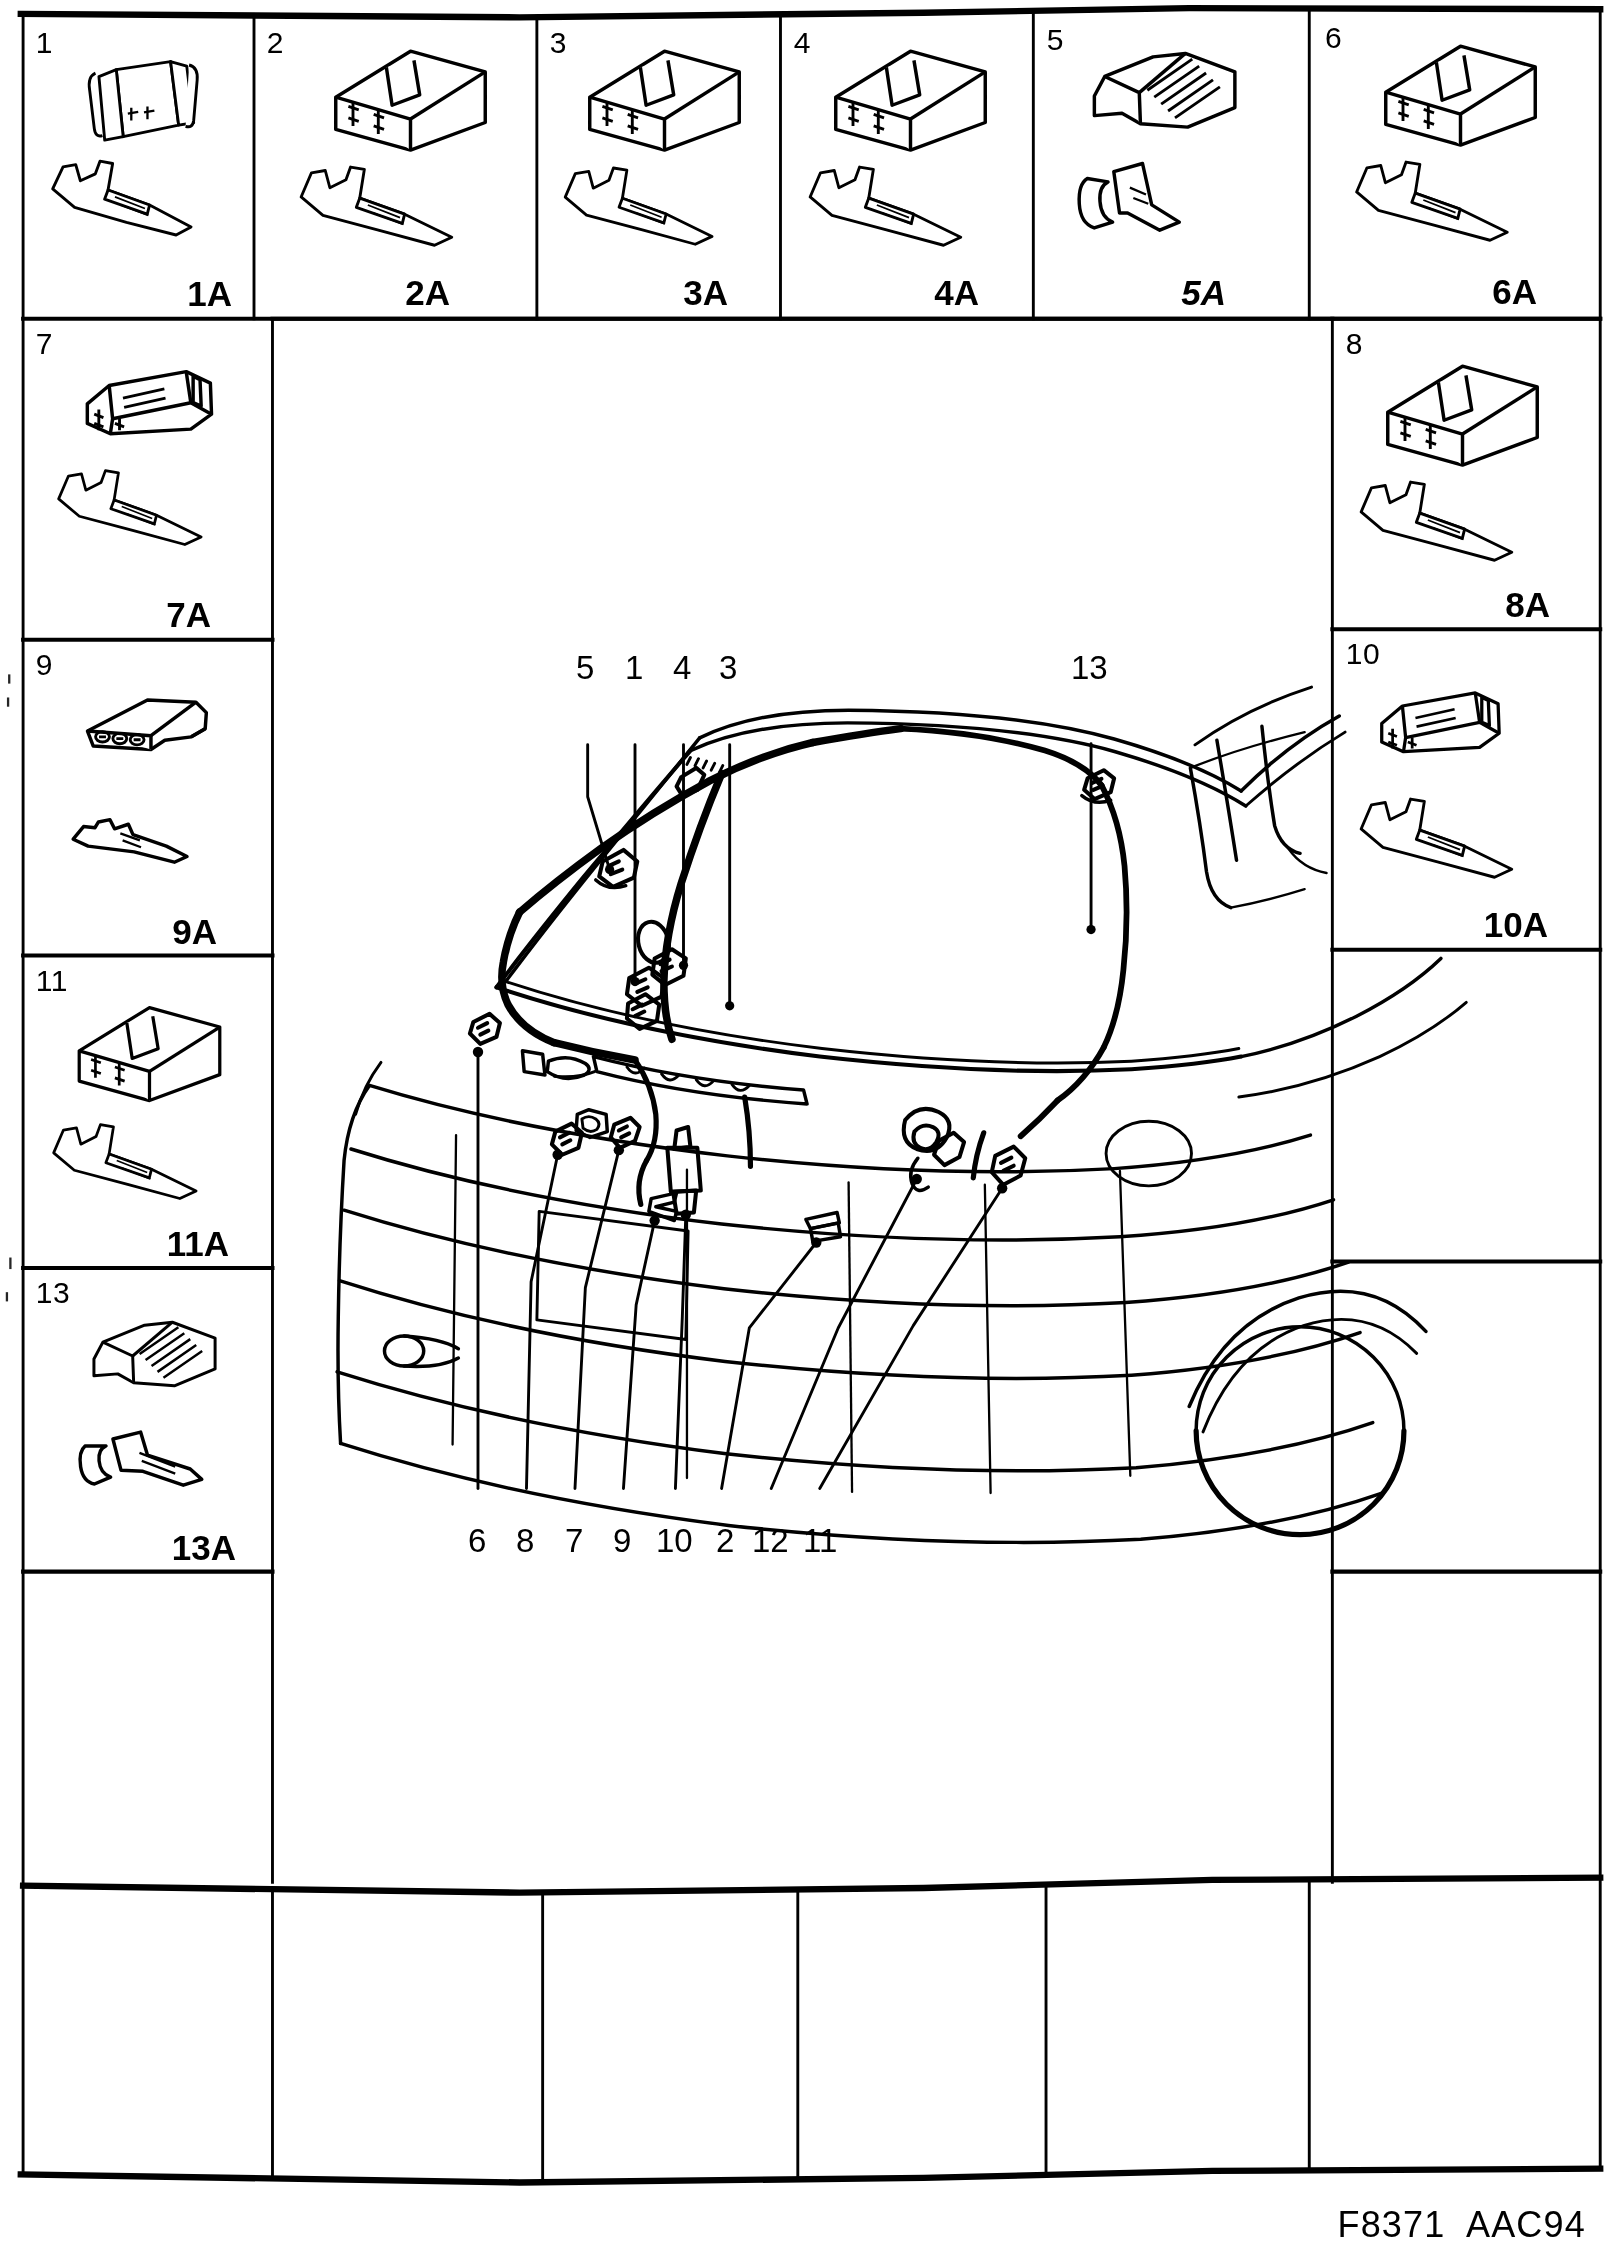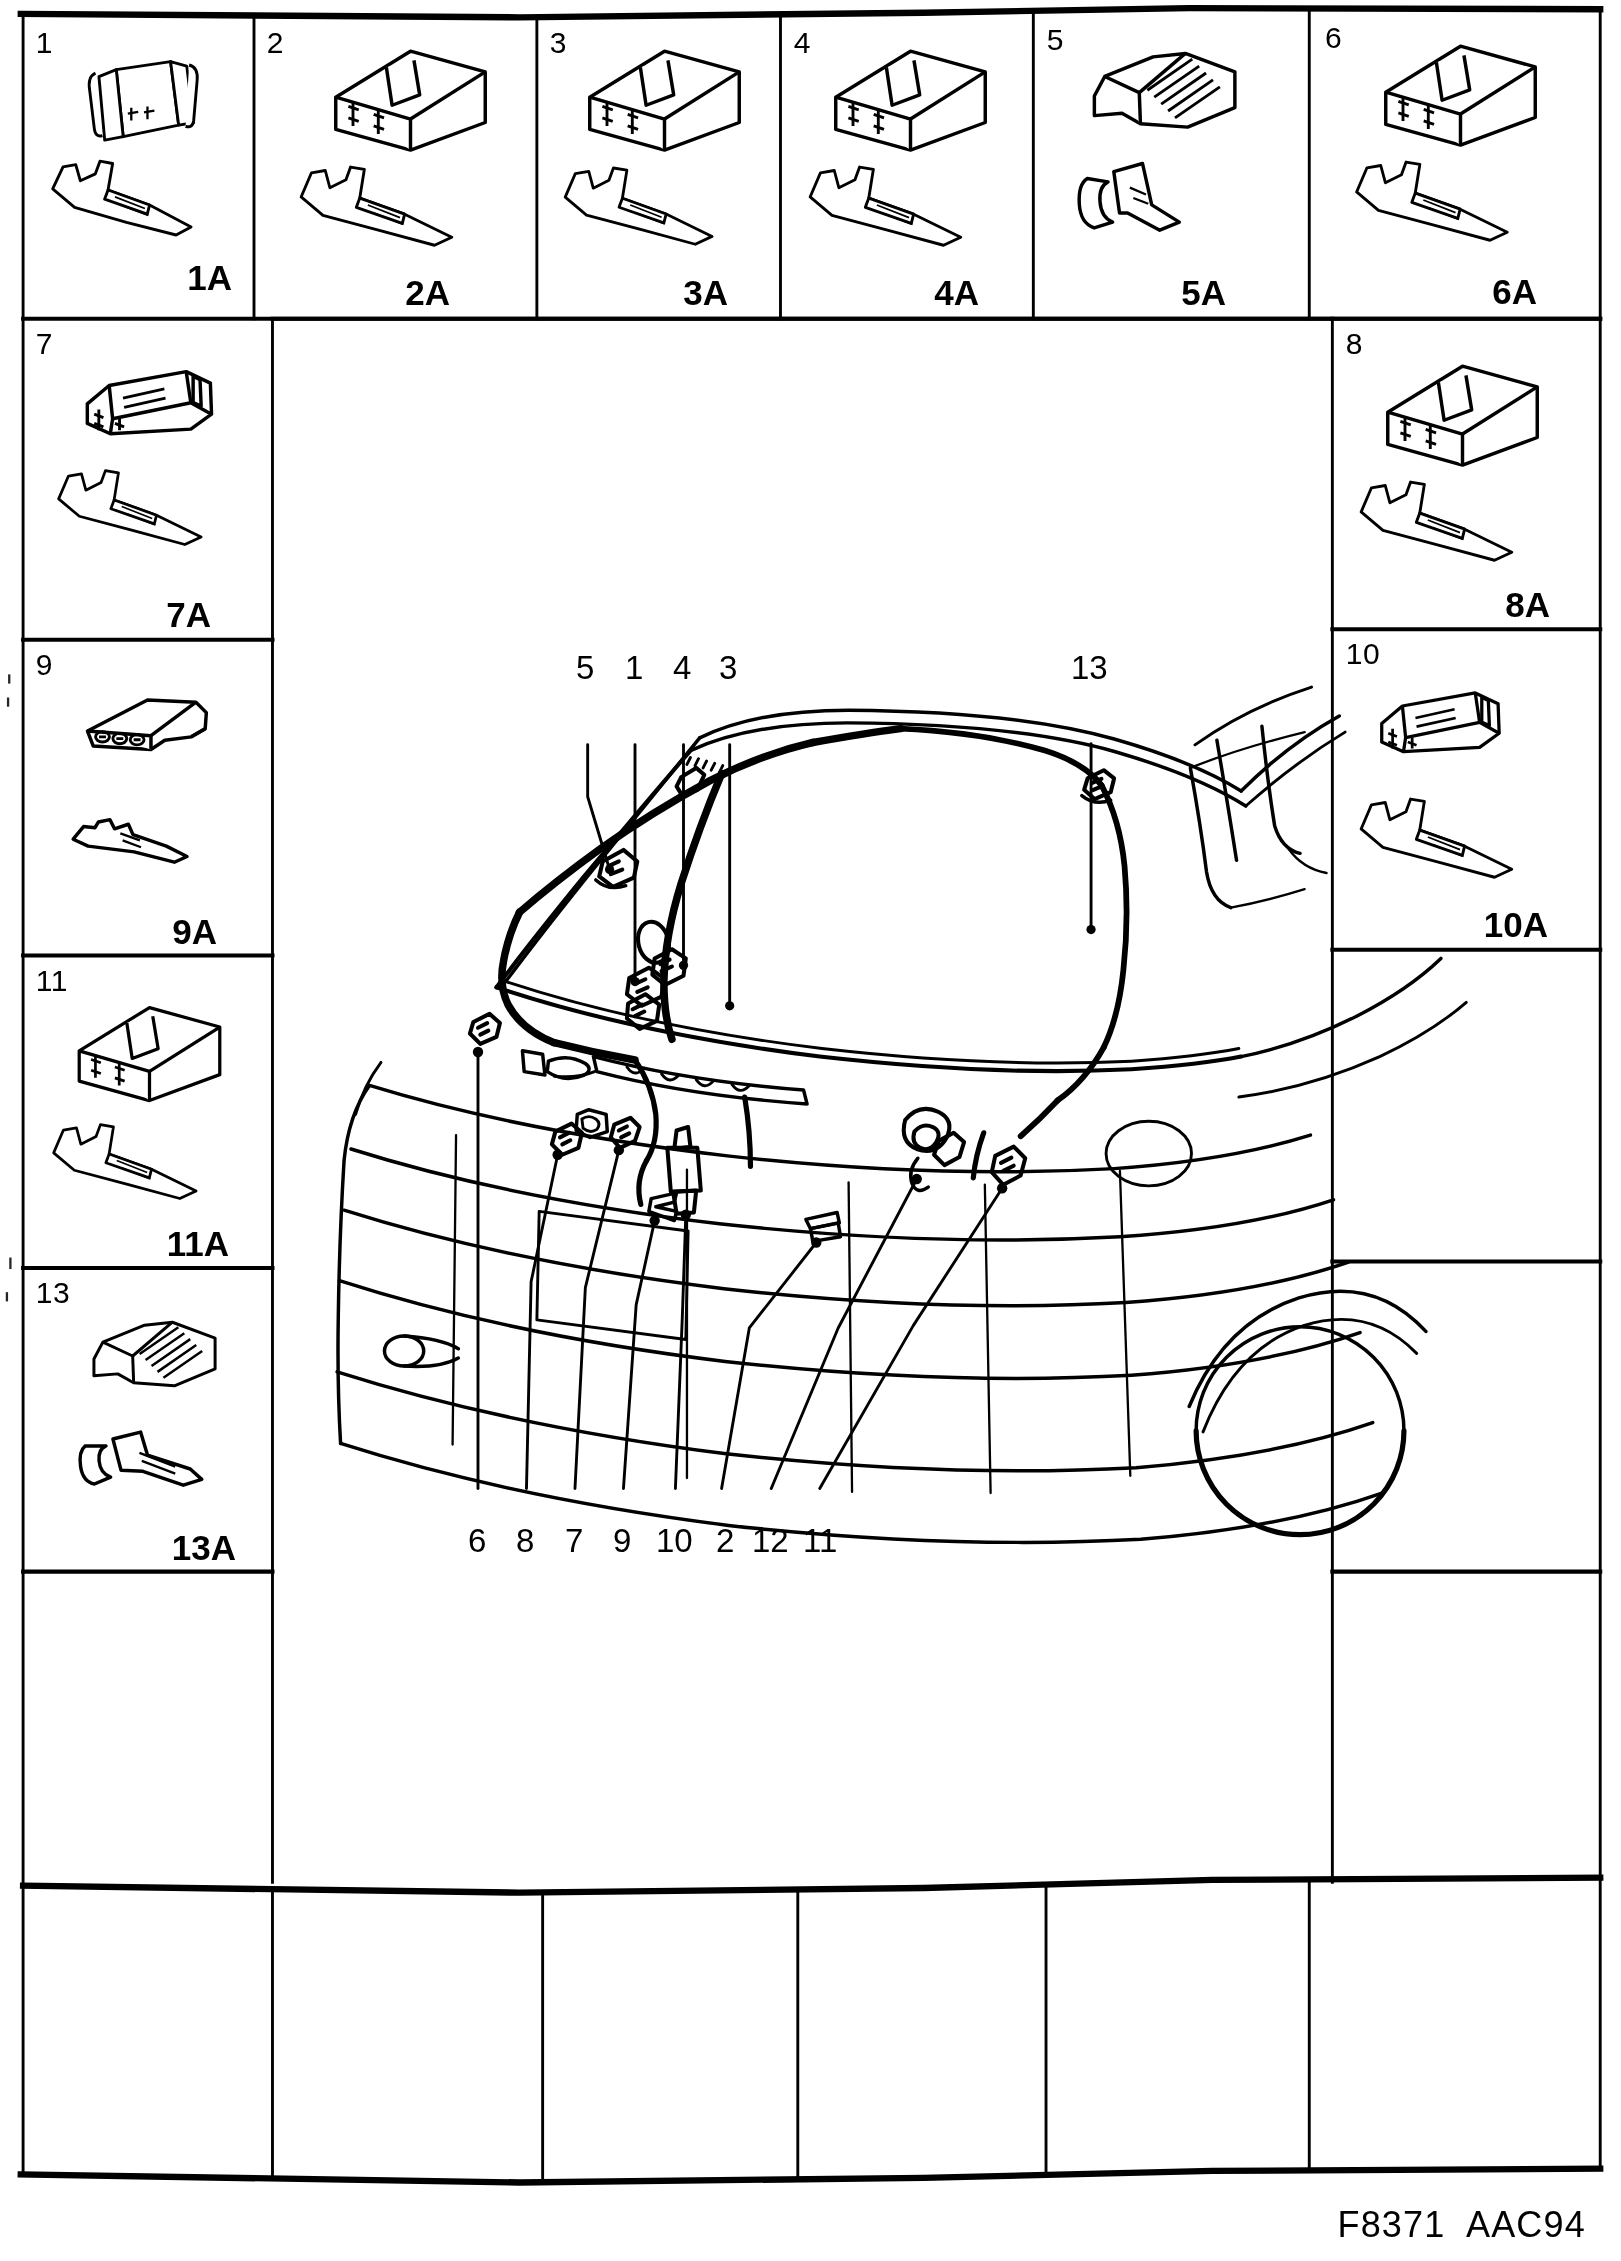--- a/index.html
+++ b/index.html
@@ -153,21 +153,21 @@
     </svg>
     <svg class="part-art" style="left:17.3px; top:139px; width:173px; height:87px;" viewBox="0 0 300 150">
       <g fill="#fff" stroke="#000" stroke-width="5" stroke-linejoin="round">
         <path d="M22 60 L40 22 L62 18 L70 46 L96 34 L104 12 L126 16 L118 62 L190 88 L262 126 L236 140 L150 118 L60 92 Z"></path>
         <path d="M118 62 L190 88 L186 104 L112 78 Z"></path>
       </g>
       <g fill="none" stroke="#000" stroke-width="3">
         <path d="M130 74 l52 20 M140 88 l48 18"></path>
       </g>
     </svg>
-    <span class="cell-label" style="right:22px; bottom:24px;margin-left:28px;">1A</span>
+    <span class="cell-label" style="right:22px; bottom:8px;margin-left:28px;">1A</span>
   </div>
 
   <div class="cell" style="left:254px; top:15px; width:283px; height:304px;">
     <span class="cell-number" style="left:12.7px; top:12.7px;">2</span>
     <svg class="part-art" style="left:64px; top:26.6px; width:185px; height:115px;" viewBox="0 0 320 200">
       <g fill="#fff" stroke="#000" stroke-width="6" stroke-linejoin="round">
         <path d="M30 96 L160 16 L290 52 L290 140 L160 188 L30 152 Z"></path>
         <path d="M30 96 L160 134 L160 188"></path>
         <path d="M160 134 L290 52"></path>
         <path d="M118 44 L128 110 L176 92 L166 32"></path>
@@ -255,21 +255,21 @@
     </svg>
     <svg class="part-art" style="left:38px; top:139px; width:133px; height:92px;" viewBox="0 0 230 160">
       <g fill="#fff" stroke="#000" stroke-width="6" stroke-linejoin="round">
         <path d="M26 46 q-16 10 -14 44 q2 34 26 42 l32 -10 q-20 -8 -22 -36 q-2 -26 14 -34 Z"></path>
         <path d="M72 34 L122 20 L138 92 L186 122 L152 136 L96 106 L82 106 Z"></path>
       </g>
       <g fill="none" stroke="#000" stroke-width="4">
         <path d="M100 62 l28 12 M106 80 l26 10"></path>
       </g>
     </svg>
-    <span class="cell-label" style="right:84px; bottom:9.2px;">5A</span>
+    <span class="cell-label" style="right:84px; bottom:9.2px;font-style:italic;">5A</span>
   </div>
 
   <div class="cell" style="left:1310px; top:10.4px; width:291px; height:308px;">
     <span class="cell-number" style="left:15px; top:12.7px;">6</span>
     <svg class="part-art" style="left:58px; top:26.6px; width:185px; height:115px;" viewBox="0 0 320 200">
       <g fill="#fff" stroke="#000" stroke-width="6" stroke-linejoin="round">
         <path d="M30 96 L160 16 L290 52 L290 140 L160 188 L30 152 Z"></path>
         <path d="M30 96 L160 134 L160 188"></path>
         <path d="M160 134 L290 52"></path>
         <path d="M118 44 L128 110 L176 92 L166 32"></path>

